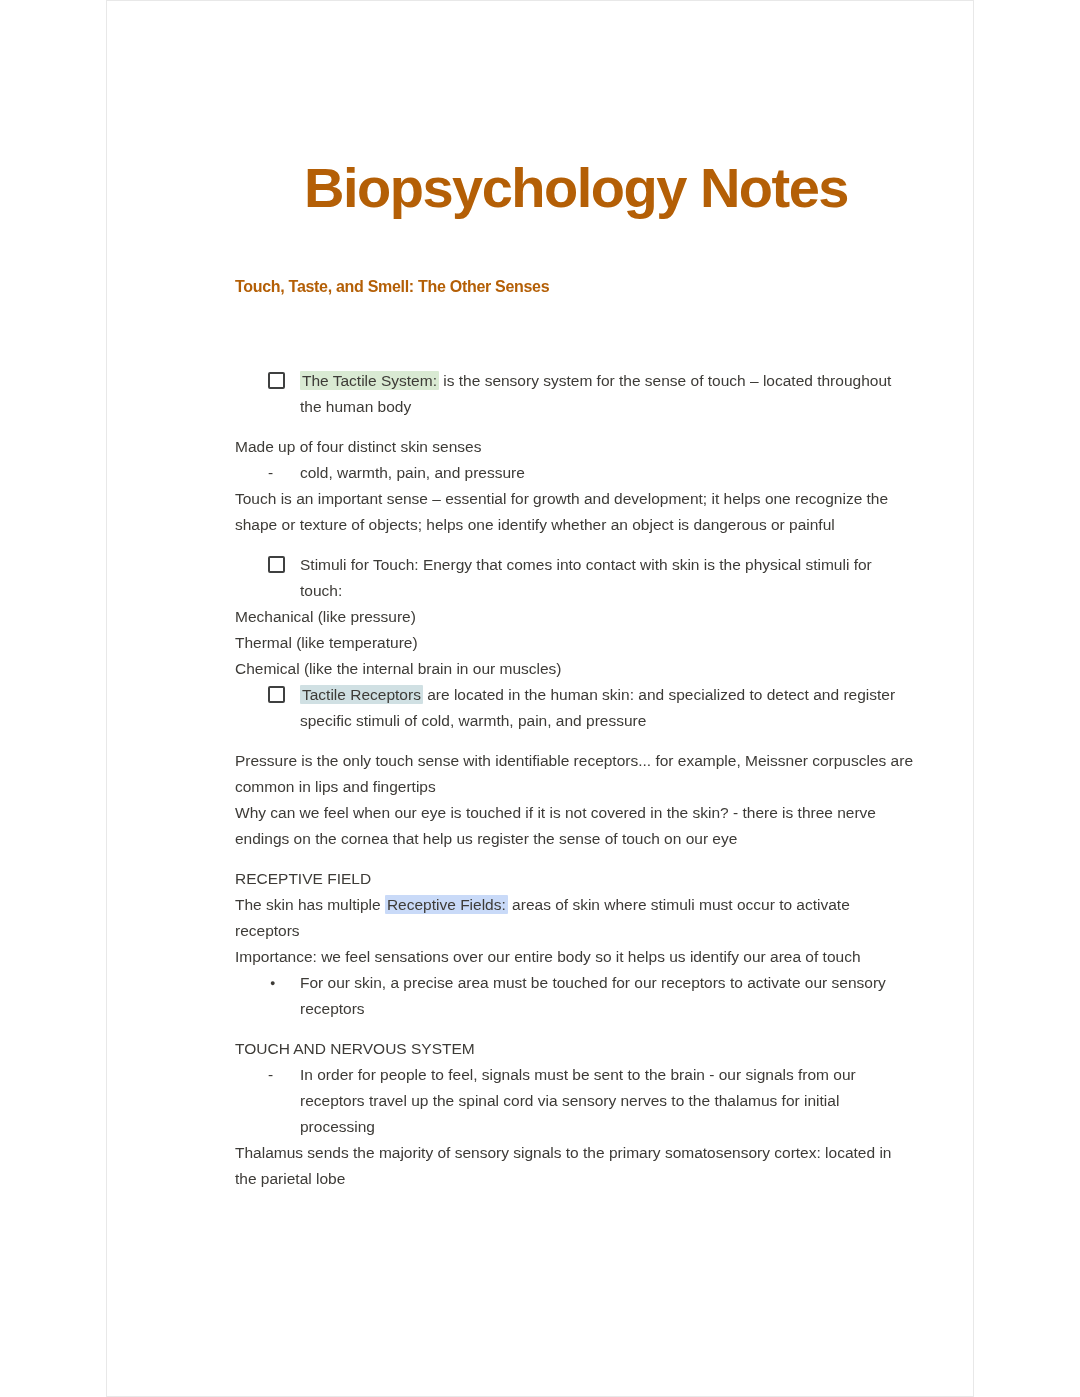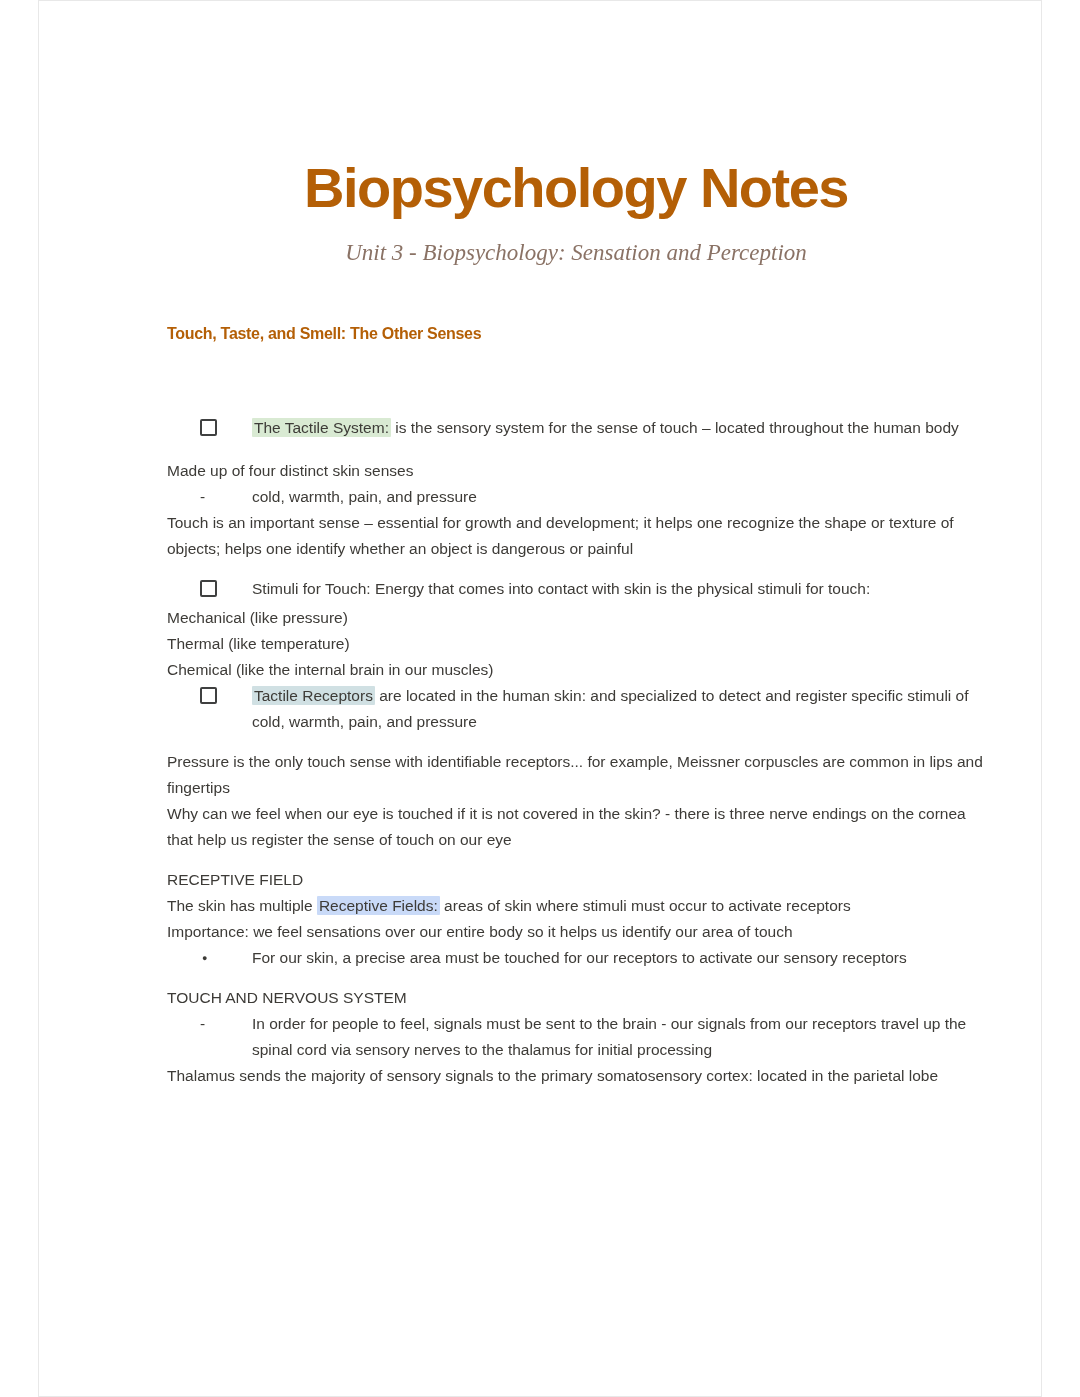--- a/index.html
+++ b/index.html
@@ -1,18 +1,18 @@
 <!DOCTYPE html>
 <html style="--accent: #b45f06; --subtitle: #8a7265; --body-text: #3d3b37; --highlight-green: #d9ead3; --highlight-teal: #d0e0e3; --highlight-blue: #c9daf8; --checkbox-border: #3f4040;"><head>
 <meta charset="utf-8">
 <style>
   * { margin: 0; padding: 0; box-sizing: border-box; }
   html, body { background: #ffffff; }
   .page {
-    width: 1004px;
+    width: 868px;
     min-height: 1397px;
     margin: 0 auto;
     background: #ffffff;
     border: 1px solid #e8e8e8;
     padding: 0 56px 80px 128px;
     font-family: "Liberation Sans", sans-serif;
     color: var(--body-text, #3d3b37);
   }
   .doc-title {
     margin-top: 156px;
@@ -42,21 +42,21 @@
     color: var(--accent, #b45f06);
     line-height: 1.2;
   }
   .body-text {
     font-size: 15.5px;
     line-height: 26px;
   }
   .para { margin: 0; }
   .mt { margin-top: 14px; }
   .first-block { margin-top: 72px; }
-  .row { display: flex; align-items: flex-start; gap: 20px; }
+  .row { display: flex; align-items: flex-start; }
   .row .marker {
     flex: 0 0 65px;
     width: 65px;
     padding-left: 33px;
     line-height: 26px;
   }
   .row .text { flex: 1 1 auto; margin: 0; }
   .checkbox {
     display: inline-block;
     width: 17px;
@@ -73,21 +73,20 @@
   .hl-green { background: var(--highlight-green, #d9ead3); }
   .hl-teal  { background: var(--highlight-teal, #d0e0e3); }
   .hl-blue  { background: var(--highlight-blue, #c9daf8); }
 </style>
 </head>
 <body>
 
 <div class="page">
 
   <h1 class="doc-title">Biopsychology Notes</h1>
-  <div class="doc-subtitle">Unit 3 - Biopsychology: Sensation and Perception</div>
   <h2 class="section-heading">Touch, Taste, and Smell: The Other Senses</h2>
 
   <div class="body-text">
 
     <div class="row first-block">
       <span class="marker"><span class="checkbox"></span></span>
       <p class="text"><span class="hl hl-green">The Tactile System:</span><span> is the sensory system for the sense of touch – located throughout the human body</span></p>
     </div>
 
     <p class="para mt">Made up of four distinct skin senses</p>

